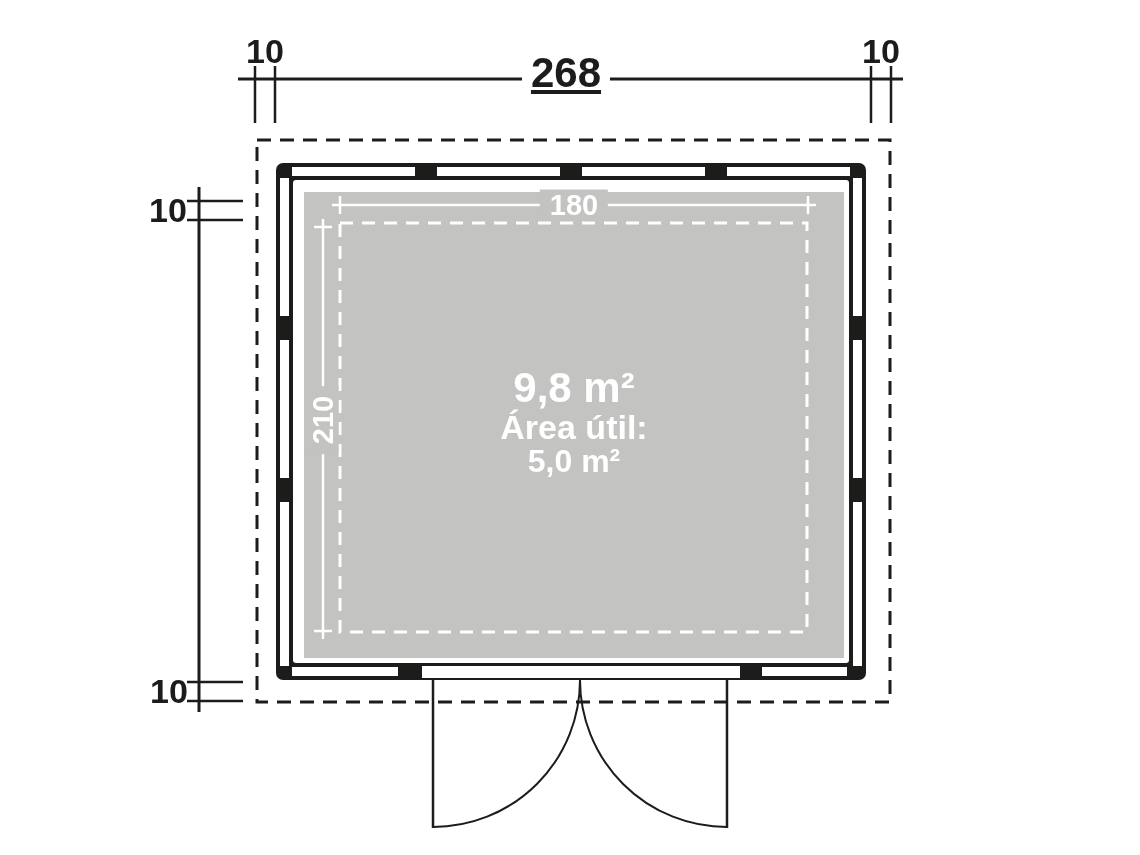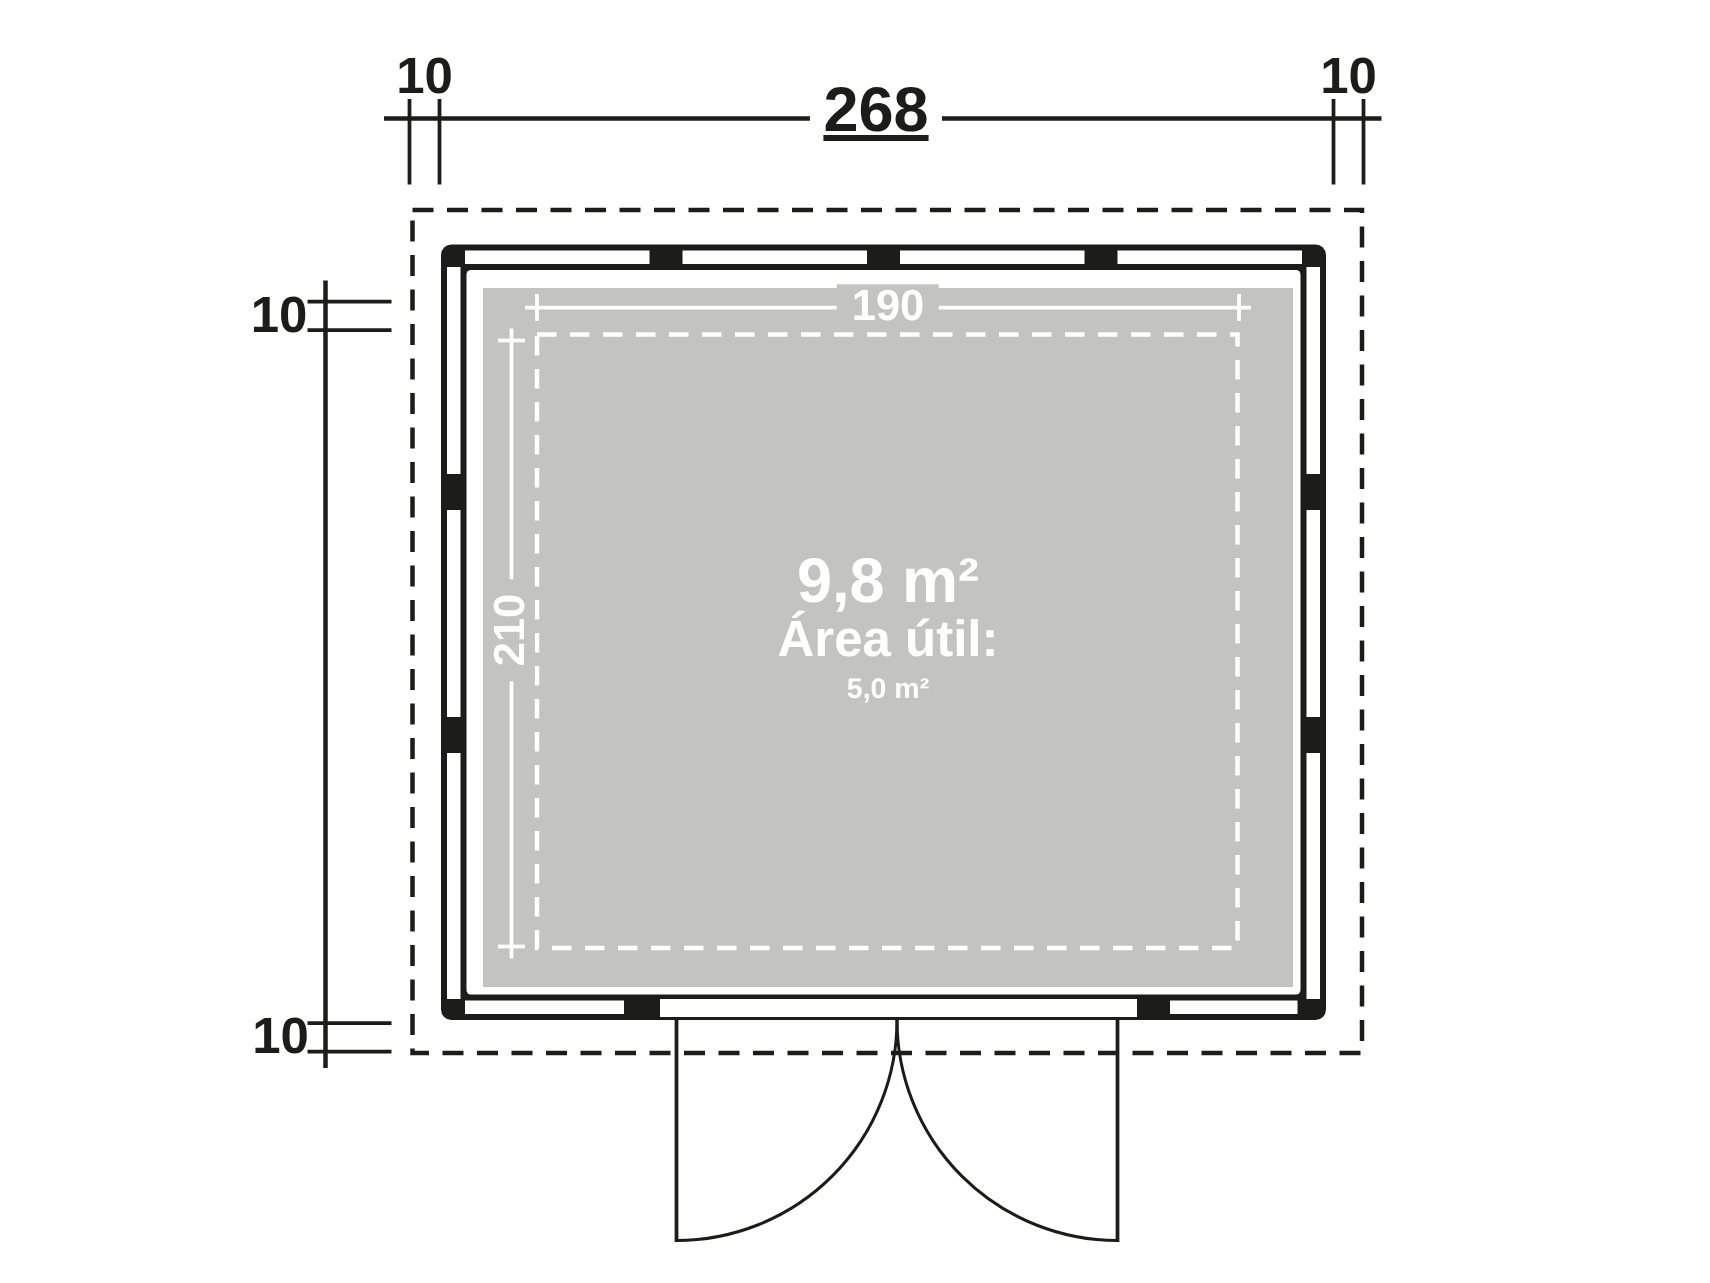--- a/index.html
+++ b/index.html
@@ -9,21 +9,20 @@
     --bg:#ffffff;
   }
   html,body{margin:0;padding:0;background:var(--bg);}
   .canvas{
     position:relative;
     width:1048px;height:855px;
     background:var(--bg);
     font-family:"Liberation Sans","DejaVu Sans",sans-serif;
     font-weight:700;
     overflow:hidden;
-    margin-left:18px;
   }
   .abs{position:absolute;}
   
   .wall-frame{left:276px;top:163px;width:590px;height:517px;background:var(--ink);border-radius:7px;}
   .wall-inner{left:293px;top:180px;width:556px;height:483px;background:var(--white);border-radius:3px;}
   .floor{left:304px;top:192px;width:540px;height:466px;background:var(--floor);}
   .slot{background:var(--white);}
   .slot.h{height:9px;}
   .slot.v{width:9px;}
   .door-slot{left:422px;top:666px;width:318px;height:12px;background:var(--white);}
@@ -46,21 +45,21 @@
   .lbl.rot{transform:translate(-50%,-50%) rotate(-90deg);}
   .fs42{font-size:42px;text-decoration:underline;}
   .fs34{font-size:34px;}
   .fs29{font-size:29px;}
   .area-block{
     position:absolute;left:574px;top:421px;transform:translate(-50%,-50%);
     color:var(--white);text-align:center;white-space:nowrap;line-height:1;
   }
   .area-gross{font-size:42px;line-height:46px;}
   .area-caption{font-size:34px;line-height:33px;}
-  .area-net{font-size:19px;line-height:34px;}
+  .area-net{font-size:32px;line-height:34px;}
 </style>
 </head>
 <body>
 
 <div class="canvas">
 
   <div class="abs wall-frame"></div>
   <div class="abs wall-inner"></div>
 
   <div class="abs slot h" style="left:292px;top:167px;width:123px;"></div>
@@ -115,21 +114,21 @@
     <path class="doorarc" d="M 580 680 A 147 147 0 0 0 727 827"></path>
   </svg>
 
   <div class="lbl fs34" style="left:265px;top:51px;">10</div>
   <div class="lbl fs42 on-white" style="left:566px;top:73px;">268</div>
   <div class="lbl fs34" style="left:881px;top:51px;">10</div>
 
   <div class="lbl fs34" style="left:168px;top:210px;">10</div>
   <div class="lbl fs34" style="left:169px;top:691px;">10</div>
 
-  <div class="lbl fs29 inner" style="left:574px;top:205px;">190</div>
+  <div class="lbl fs29 inner" style="left:574px;top:205px;">180</div>
   <div class="lbl fs29 inner rot" style="left:323px;top:420px;">210</div>
 
   <div class="area-block">
     <div class="area-gross">9,8 m²</div>
     <div class="area-caption">Área útil:</div>
     <div class="area-net">5,0 m²</div>
   </div>
 
 </div>
 

